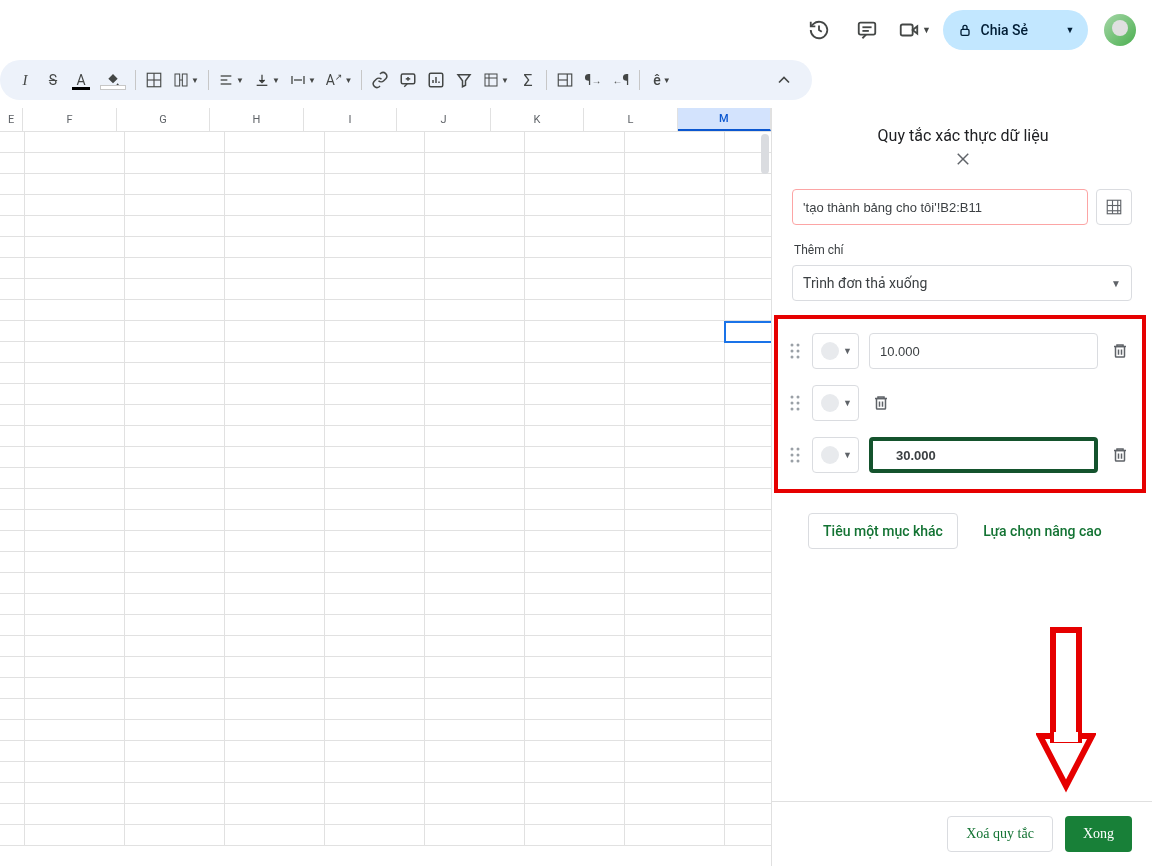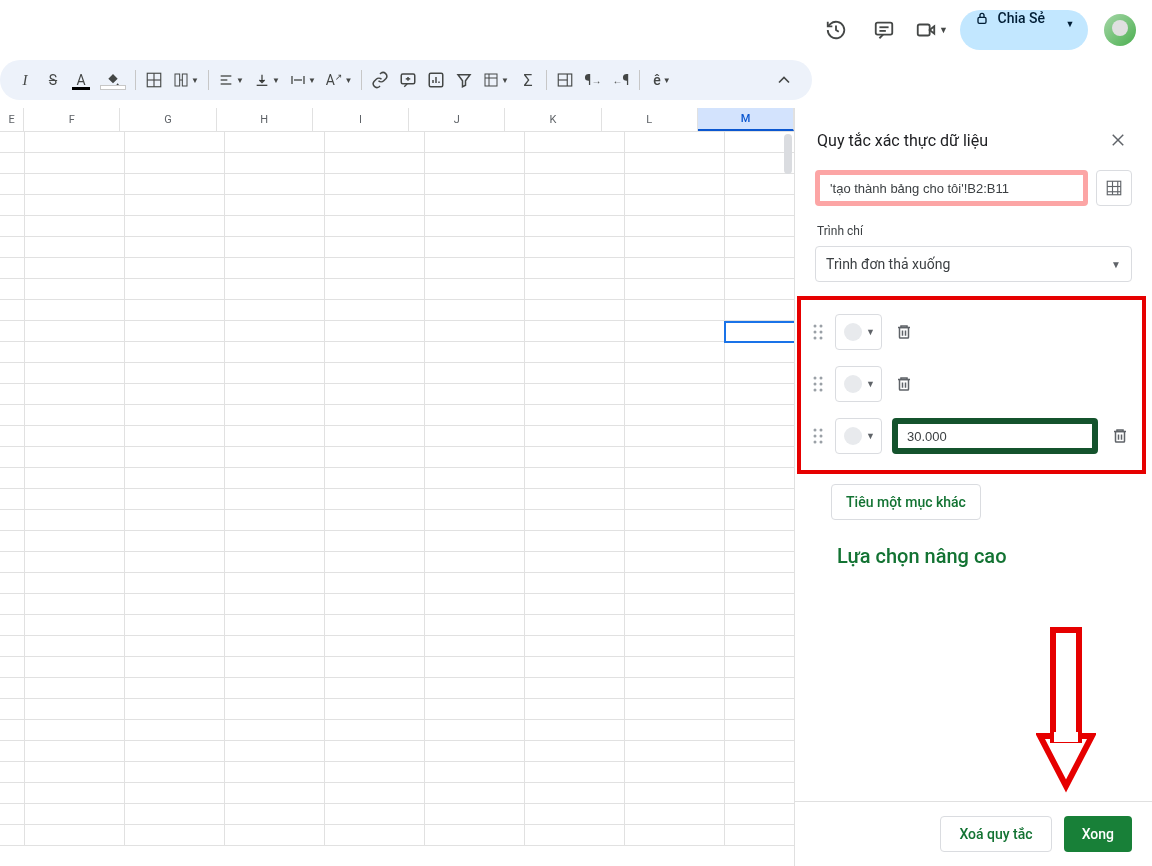--- a/index.html
+++ b/index.html
@@ -3,21 +3,21 @@
 <meta charset="utf-8">
 <style>
 * { box-sizing: border-box; margin: 0; padding: 0; }
 body { font-family: "Google Sans", Roboto, Arial, sans-serif; font-size: 13px; color: #3c4043; background: #fff; overflow: hidden; }
 .app { display: flex; flex-direction: column; width: 1152px; height: 866px; }
 
 
 .topbar { height: 60px; display: flex; align-items: center; justify-content: flex-end; padding: 0 16px; gap: 8px; }
 .tb-icon { width: 40px; height: 40px; display: flex; align-items: center; justify-content: center; border-radius: 50%; cursor: pointer; color: #444746; }
 .meet-btn { display: flex; align-items: center; gap: 2px; }
-.share-group { display: flex; align-items: flex-start; background: #c2e7ff; border-radius: 40px; height: 40px; padding: 0 4px 0 14px; gap: 3px; }
+.share-group { display: flex; align-items: center; background: #c2e7ff; border-radius: 40px; height: 40px; padding: 0 4px 0 14px; gap: 20px; }
 .share-main { display: flex; align-items: center; gap: 8px; color: #001d35; font-weight: 500; font-size: 14px; cursor: pointer; padding-right: 8px; }
 .share-drop { width: 28px; height: 28px; display: flex; align-items: center; justify-content: center; color: #001d35; cursor: pointer; border-radius: 50%; }
 .avatar { width: 32px; height: 32px; border-radius: 50%; background: linear-gradient(135deg,#a5d6a7 0%,#81c784 40%,#4caf50 100%); margin-left: 8px; cursor: pointer; position: relative; }
 .avatar::after { content:""; position:absolute; left:8px; top:6px; width:16px; height:16px; border-radius:50%; background: #e0e0e0; }
 
 
 .toolbar-wrap { padding: 0 8px 8px 0; }
 .toolbar { background: #edf2fa; border-radius: 24px; height: 40px; display: flex; align-items: center; padding: 0 12px; gap: 2px; width: 812px; }
 .tbar-btn { min-width: 26px; height: 26px; display: flex; align-items: center; justify-content: center; border-radius: 4px; cursor: pointer; color: #444746; position: relative; }
 .tbar-btn.drop { min-width: 34px; }
@@ -38,42 +38,42 @@
 .grid { flex:1; overflow:auto; position:relative; }
 .grid-inner { width: 1200px; }
 .row { display:flex; height:21px; }
 .row .cell { width:100px; border-right:1px solid #e1e1e1; border-bottom:1px solid #e1e1e1; cursor:cell; }
 .row .cell.e { width:25px; }
 .selected-cell { position:absolute; border:2px solid #1a73e8; pointer-events:none; }
 .scroll-hint { position:absolute; right:2px; top:26px; width:8px; height:40px; background:#dadce0; border-radius:4px; }
 
 
 .panel { flex:1; display:flex; flex-direction:column; min-height:0; }
-.panel-head { display:flex; align-items:center; justify-content:space-between; padding: 18px 20px 16px 22px; }
+.panel-head { display:flex; align-items:center; justify-content:flex-end; padding: 18px 20px 16px 22px; flex-direction: column; }
 .panel-title { font-size:16px; color:#202124; font-weight:400; }
 .panel-close { width:28px; height:28px; display:flex; align-items:center; justify-content:center; cursor:pointer; color:#5f6368; border-radius:50%; }
 .panel-body { flex:1; overflow:auto; padding: 0 20px; }
 .section-label { font-size:12px; color:#3c4043; margin: 8px 0 8px 2px; }
 .range-row { display:flex; align-items:center; gap:8px; margin-bottom:18px; }
-.range-input { flex:1; height:36px; border:5px solid #fca5a5; border-radius:4px; padding:0 10px; font-size:13px; color:#3c4043; background:#fff; }
+.range-input { flex:1; height:36px; border:1px solid #fca5a5; border-radius:4px; padding:0 10px; font-size:13px; color:#3c4043; background:#fff; }
 .range-icon-btn { width:36px; height:36px; border:1px solid #dadce0; border-radius:4px; display:flex; align-items:center; justify-content:center; cursor:pointer; color:#5f6368; }
 .criteria-select { height:36px; border:1px solid #dadce0; border-radius:4px; display:flex; align-items:center; justify-content:space-between; padding:0 10px; font-size:14px; color:#3c4043; cursor:pointer; margin-bottom:14px; }
 
 .highlight-box { border:4px solid #e60000; padding:14px 10px 10px 10px; margin: 0 -14px 6px -18px; }
 .option-row { display:flex; align-items:center; gap:10px; margin-bottom:16px; }
 .option-row:last-child { margin-bottom:6px; }
 .drag-handle { color:#9aa0a6; cursor:grab; width:14px; display:flex; justify-content:center; }
 .color-chip { display:flex; align-items:center; gap:4px; height:36px; border:1px solid #dadce0; border-radius:4px; padding:0 6px 0 8px; cursor:pointer; }
 .chip-circle { width:18px; height:18px; border-radius:50%; background:#e8eaed; }
 .value-input { flex:1; height:36px; border:1px solid #dadce0; border-radius:4px; padding:0 10px; font-size:13px; color:#3c4043; }
-.value-input.active { border:6px solid #14532d; padding:0 9px; }
+.value-input.active { border:4px solid #14532d; padding:0 23px;font-weight:bold; }
 .del-btn { width:24px; height:24px; display:flex; align-items:center; justify-content:center; cursor:pointer; color:#5f6368; }
 
 .add-item-btn { height:36px; border:1px solid #dadce0; border-radius:4px; display:inline-flex; align-items:center; padding:0 14px; color:#137333; font-size:14px; font-weight:500; cursor:pointer; margin-left:16px; margin-top:4px; }
-.advanced-btn { color:#137333; font-size:20px; font-weight:500; cursor:pointer; margin:24px 0 0 22px; display:inline-block; }
+.advanced-btn { color:#137333; font-size:14px; font-weight:500; cursor:pointer; margin:24px 0 0 22px; display:inline-block; }
 
 .panel-footer { border-top:1px solid #e0e0e0; padding:14px 20px; display:flex; justify-content:flex-end; gap:12px; position:relative; }
 .btn { height:36px; border-radius:4px; padding:0 18px; font-size:14px; font-weight:500; display:flex; align-items:center; cursor:pointer; }
 .btn-outline { border:1px solid #dadce0; color:#137333; background:#fff; }
 .btn-primary { background:#188038; color:#fff; border:none; }
 
 
 .arrow-annot { position:absolute; right:56px; bottom:70px; pointer-events:none; }
 
 svg { display:block; }
@@ -662,21 +662,21 @@
             <svg width="18" height="18" viewBox="0 0 24 24" fill="none" stroke="currentColor" stroke-width="1.5">
                 <rect x="3" y="3" width="18" height="18"></rect>
                 <line x1="3" y1="10" x2="21" y2="10"></line>
                 <line x1="3" y1="17" x2="21" y2="17"></line>
                 <line x1="10" y1="3" x2="10" y2="21"></line>
                 <line x1="17" y1="3" x2="17" y2="21"></line>
               </svg>
           </div>
         </div>
 
-        <div class="section-label">Trình chí</div>
+        <div class="section-label">Thêm chí</div>
         <div class="criteria-select">
           <span>Trình đơn thả xuống</span>
           <span style="font-size:10px;color:#5f6368;">▼</span>
         </div>
 
         <div class="highlight-box">
           <div id="options-container">
               <div class="option-row">
                 <div class="drag-handle">
                   <svg width="10" height="16" viewBox="0 0 10 16" fill="currentColor">
@@ -685,20 +685,21 @@
                     <circle cx="2" cy="8" r="1.5"></circle>
                     <circle cx="8" cy="8" r="1.5"></circle>
                     <circle cx="2" cy="14" r="1.5"></circle>
                     <circle cx="8" cy="14" r="1.5"></circle>
                   </svg>
                 </div>
                 <div class="color-chip">
                   <div class="chip-circle"></div>
                   <span style="font-size:9px;color:#5f6368;">▼</span>
                 </div>
+                <input class="value-input" value="10.000" style="">
                 <div class="del-btn">
                   <svg width="18" height="18" viewBox="0 0 24 24" fill="none" stroke="currentColor" stroke-width="2">
                     <polyline points="4 6 20 6"></polyline>
                     <path d="M8 6V4h8v2"></path>
                     <rect x="6" y="6" width="12" height="14" rx="1"></rect>
                     <line x1="10" y1="10" x2="10" y2="17"></line>
                     <line x1="14" y1="10" x2="14" y2="17"></line>
                   </svg>
                 </div>
               </div>
@@ -753,21 +754,21 @@
                   </svg>
                 </div>
               </div>
             </div>
         </div>
 
         <div class="add-item-btn">Tiêu một mục khác</div>
         <div class="advanced-btn">Lựa chọn nâng cao</div>
       </div>
 
-      <div style="position:relative;">
+      <div style="position:relative;font-family:Liberation Serif, serif;">
         <svg class="arrow-annot" width="60" height="170" viewBox="0 0 60 170">
           <rect x="17" y="4" width="26" height="110" fill="none" stroke="#e60000" stroke-width="6"></rect>
           <polygon points="4,110 56,110 30,160" fill="none" stroke="#e60000" stroke-width="6"></polygon>
           <rect x="18" y="106" width="24" height="10" fill="#fff"></rect>
         </svg>
         <div class="panel-footer">
           <div class="btn btn-outline">Xoá quy tắc</div>
           <div class="btn btn-primary">Xong</div>
         </div>
       </div>

